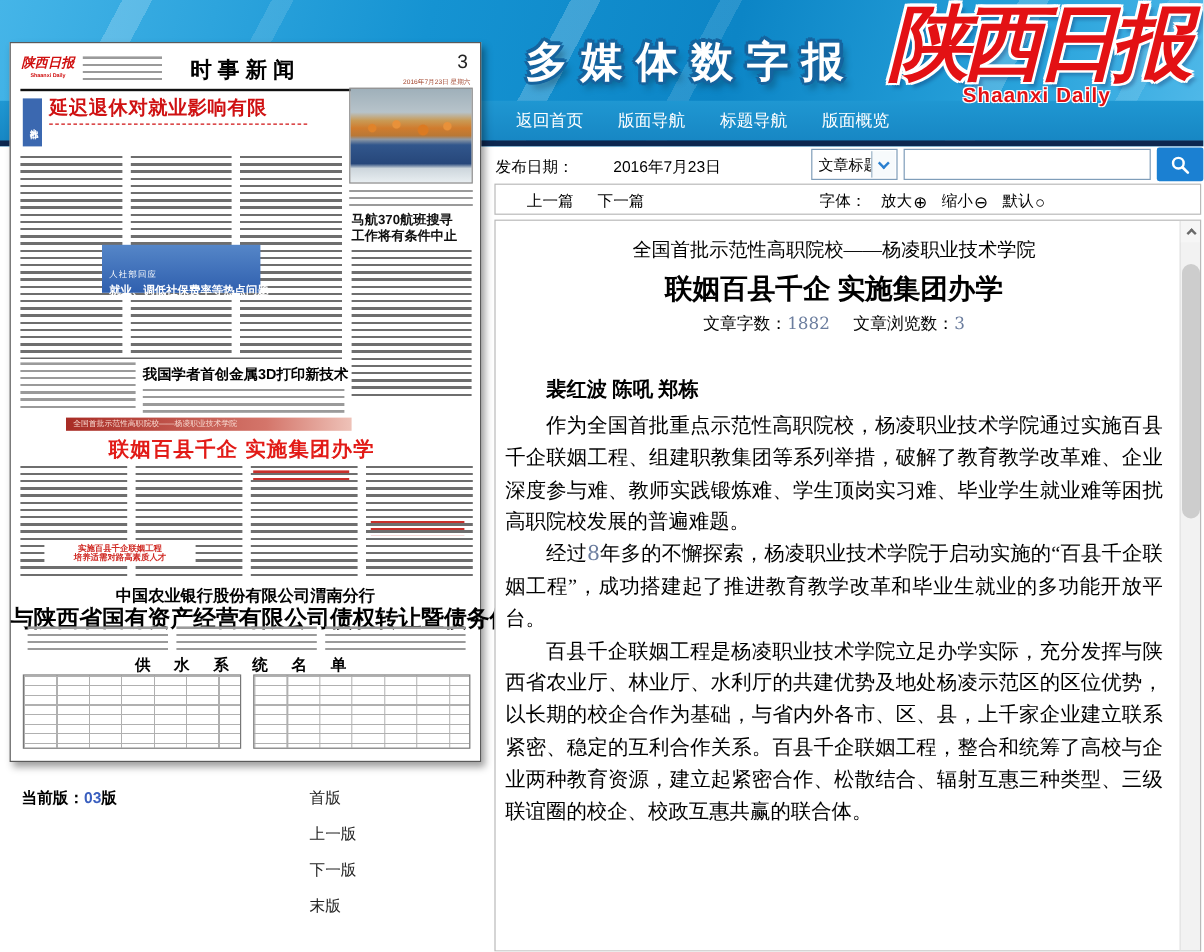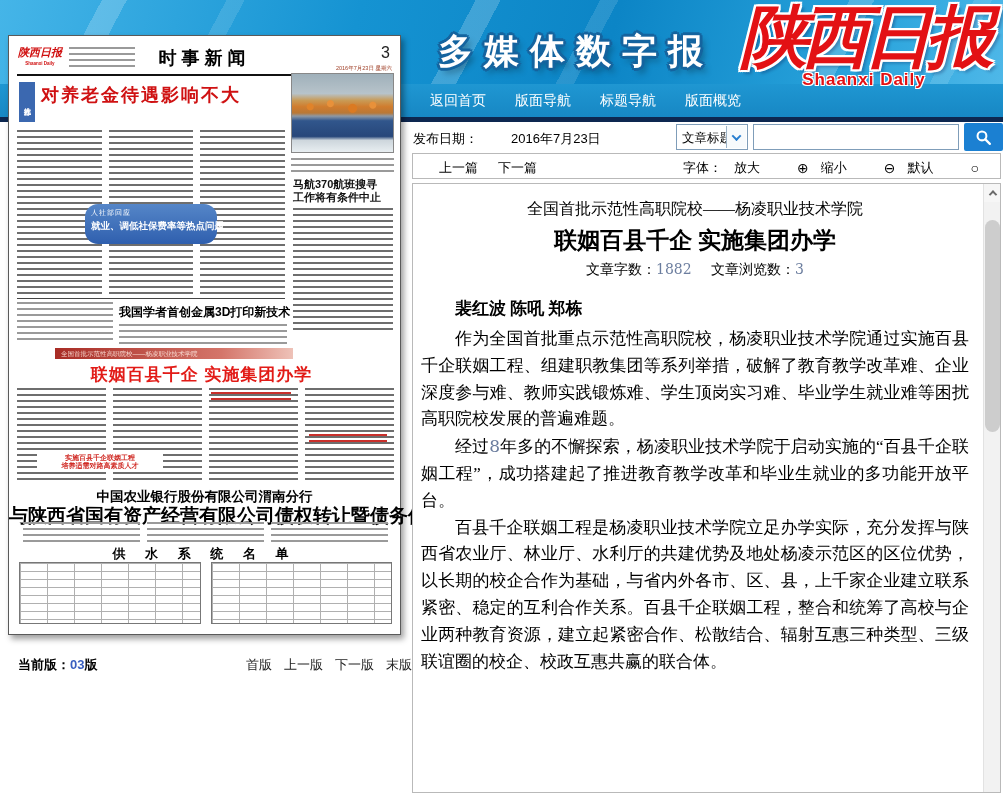--- a/index.html
+++ b/index.html
@@ -59,21 +59,21 @@
   .mh370{position:absolute;left:284px;top:142px;width:102px;font-size:11px;font-weight:bold;line-height:13px;color:#111;white-space:nowrap;}
   .rcol-text{position:absolute;left:284px;top:172px;width:100px;height:122px;}
 
   .ft{background:repeating-linear-gradient(to bottom,#6e6e6e 0 2px,transparent 2px 6px);}
   .ft-light{background:repeating-linear-gradient(to bottom,#9a9a9a 0 2px,transparent 2px 6px);}
   .ft-red{background:repeating-linear-gradient(to bottom,#c9302c 0 2px,transparent 2px 6px);}
   .cols{display:flex;gap:7px;}
   .cols>div{flex:1;}
 
   .body-cols{position:absolute;left:8px;top:94px;width:268px;height:166px;}
-  .bluebox{position:absolute;left:76px;top:168px;width:132px;height:40px;background:linear-gradient(#5586c8,#2f5fae);color:#fff;padding:4px 6px;z-index:2;border-radius:13px;}
+  .bluebox{position:absolute;left:76px;top:168px;width:132px;height:40px;background:linear-gradient(#5586c8,#2f5fae);color:#fff;padding:20px 6px;z-index:2;}
   .bluebox-l1{font-size:7px;letter-spacing:1px;}
   .bluebox-l2{font-size:9.5px;font-weight:bold;margin-top:2px;white-space:nowrap;}
 
   .rule{position:absolute;left:8px;top:262px;width:268px;border-top:1px solid #444;}
   .sec-left{position:absolute;left:8px;top:266px;width:96px;height:42px;}
   .h3d{position:absolute;left:110px;top:268px;width:170px;text-align:center;font-size:12px;font-weight:bold;color:#000;white-space:nowrap;}
   .h3d-body{position:absolute;left:110px;top:288px;width:168px;height:20px;}
 
   .red-banner{position:absolute;left:46px;top:312px;width:238px;height:11px;background:linear-gradient(90deg,#a82c25,#d4756a 70%,#eec2b8);color:#f8d9d0;font-size:6.5px;line-height:11px;padding-left:6px;white-space:nowrap;overflow:hidden;}
   .red-headline{position:absolute;left:20px;top:327px;width:345px;text-align:center;font-size:17px;font-weight:bold;color:#e21b17;letter-spacing:1px;white-space:nowrap;}
@@ -88,48 +88,48 @@
   .tbl-title{position:absolute;left:0;top:509px;width:100%;text-align:center;font-size:13px;font-weight:bold;letter-spacing:8px;color:#000;}
   .tables{position:absolute;left:10px;top:526px;width:373px;height:62px;display:flex;gap:10px;}
   .grid{flex:1;border:1px solid #777;
     background:repeating-linear-gradient(to right,#b0b0b0 0 1px,transparent 1px 27px),
                repeating-linear-gradient(to bottom,#b0b0b0 0 1px,transparent 1px 8px);}
 
   
   .pager{position:absolute;left:18px;top:656px;width:380px;height:20px;font-size:13px;z-index:5;}
   .pager-cur{font-weight:bold;color:#000;}
   .pager-cur .blue{color:#3a5fbf;}
-  .pager-links{position:absolute;left:228px;top:0;display:flex;gap:12px;}
+  .pager-links{position:absolute;left:240px;top:0;display:flex;gap:12px;flex-direction:column;}
   .pager-link{color:#222;cursor:pointer;white-space:nowrap;}
 
   
   .date-label{position:absolute;left:413px;top:130px;font-size:13px;color:#000;z-index:6;}
   .date-value{position:absolute;left:511px;top:130px;font-size:13px;color:#000;z-index:6;}
   .dd{position:absolute;left:676px;top:124px;width:72px;height:26px;border:1px solid #7f9db9;background:#fff;z-index:6;cursor:pointer;}
   .dd-text{position:absolute;left:5px;top:5px;font-size:12.5px;color:#000;}
   .dd-btn{position:absolute;right:1px;top:1px;bottom:1px;width:20px;border-left:1px solid #9db4c8;background:#f7fafc;display:flex;align-items:center;justify-content:center;}
   .chev-down{width:7px;height:7px;border-right:2px solid #2a7fd0;border-bottom:2px solid #2a7fd0;transform:rotate(45deg) translate(-1px,-1px);}
   .search-input{position:absolute;left:753px;top:124px;width:206px;height:26px;border:1px solid #7f9db9;font-size:13px;padding:0 5px;z-index:6;}
   .search-btn{position:absolute;left:964px;top:123px;width:39px;height:28px;background:var(--accent-blue);border:none;border-radius:2px;z-index:6;cursor:pointer;display:flex;align-items:center;justify-content:center;}
 
   .toolbar{position:absolute;left:412px;top:153px;width:589px;height:26px;border:1px solid #b9b9b9;background:#fff;z-index:6;font-size:13px;}
   .tb-prev{position:absolute;left:26px;top:5px;cursor:pointer;color:#000;}
   .tb-next{position:absolute;left:85px;top:5px;cursor:pointer;color:#000;}
   .font-group{position:absolute;left:270px;top:5px;display:flex;gap:12px;align-items:center;}
   .font-label{color:#000;}
-  .fctrl{display:flex;align-items:center;cursor:pointer;color:#000;gap:36px;}
+  .fctrl{display:flex;align-items:center;cursor:pointer;color:#000;}
   .fctrl .icn{font-size:14px;margin-left:1px;color:#000;}
 
   .content{position:absolute;left:412px;top:183px;width:589px;height:610px;border:1px solid #b9b9b9;background:#fff;z-index:6;overflow:hidden;}
   .article{position:absolute;left:8px;top:14px;width:548px;font-family:"Liberation Serif","DejaVu Serif",serif;color:#000;}
   .a-super{text-align:center;font-size:16px;line-height:22px;}
   .a-title{text-align:center;font-size:23px;font-weight:bold;line-height:30px;margin-top:6px;}
   .a-stats{text-align:center;font-size:14px;margin-top:5px;}
   .a-stats .seg{margin:0 8px;}
-  .a-authors{font-size:17px;font-weight:bold;margin-top:18px;text-indent:2em;}
+  .a-authors{font-size:17px;font-weight:bold;margin-top:34px;text-indent:2em;}
   .paras{margin-top:6px;}
   .para{font-size:17px;line-height:26.8px;text-indent:2em;text-align:justify;}
   .para.bold{font-weight:bold;}
   .num{font-family:"DejaVu Serif",serif;color:var(--num-blue);}
 
   .sbar{position:absolute;right:0;top:0;bottom:0;width:17px;background:#f2f2f2;border-left:1px solid #e2e2e2;}
   .sbar-up{position:absolute;left:0;top:0;width:17px;height:18px;background:#f6f6f6;display:flex;align-items:center;justify-content:center;cursor:pointer;}
   .chev-up{width:6px;height:6px;border-top:2px solid #6a6a6a;border-left:2px solid #6a6a6a;transform:rotate(45deg) translate(1px,1px);}
   .sbar-thumb{position:absolute;left:1px;top:36px;width:15px;height:212px;background:#cdcdcd;border-radius:8px;cursor:pointer;}
 </style>
@@ -161,21 +161,21 @@
         <div class="mh-logo-sub">Shaanxi Daily</div>
       </div>
       <div class="mh-info ft-light"></div>
       <div class="mh-section">时事新闻</div>
       <div class="mh-page">3</div>
       <div class="mh-date">2016年7月23日 星期六</div>
     </div>
 
     <div class="lead-label">人社部</div>
     <div class="lead-head">
-      <div class="lead-h2">对养老金待遇影响不大</div>
+      <div class="lead-h1">延迟退休对就业影响有限</div>
     </div>
 
     <div class="photo"></div>
     <div class="photo-cap ft-light"></div>
     <div class="mh370">
       <div>马航370航班搜寻</div>
       <div>工作将有条件中止</div>
     </div>
     <div class="rcol-text ft"></div>
 

